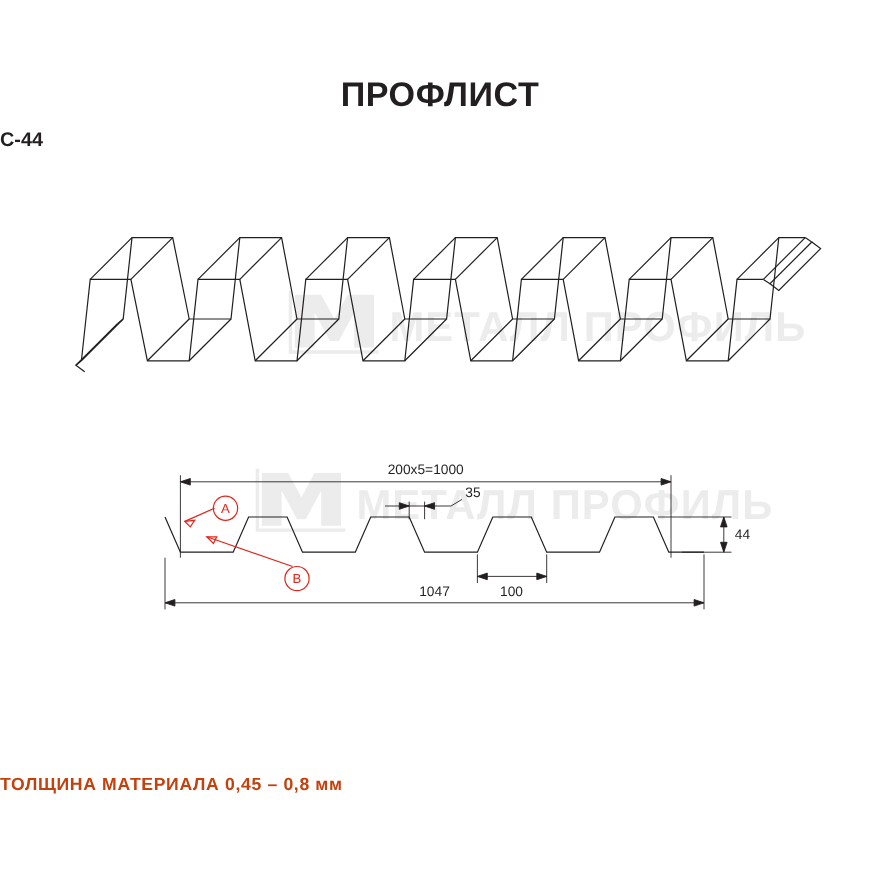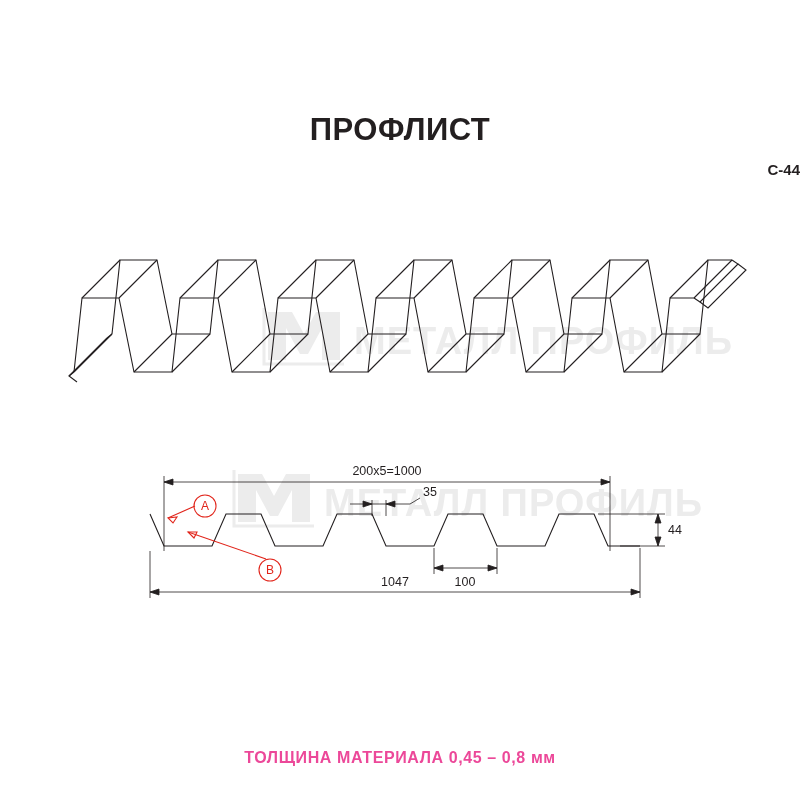--- a/index.html
+++ b/index.html
@@ -12,53 +12,51 @@
     background: #ffffff;
     font-family: "Liberation Sans", sans-serif;
     color: #231f20;
     position: relative;
     overflow: hidden;
   }
   .page {
     position: relative;
     width: 800px;
     height: 644px;
-    margin-top: 44px;
   }
   .title {
     position: absolute;
     top: 68px;
     left: 0;
     width: 800px;
     text-align: center;
     font-size: 31px;
     font-weight: bold;
     letter-spacing: 0.5px;
     color: #231f20;
   }
   .subtitle {
     position: absolute;
     top: 117px;
     left: 0;
     width: 800px;
-    text-align: right;
-    font-size: 15px;
+    text-align: left;
+    font-size: 18px;
     font-weight: bold;
     color: #231f20;
   }
   .footer {
     position: absolute;
     top: 705px;
     left: 0;
     width: 800px;
-    text-align: center;
     font-size: 16px;
     font-weight: bold;
     letter-spacing: 0.6px;
-    color: #ec4899;
+    color: #c2410c;
   }
   .iso-wrap {
     position: absolute;
     top: 180px;
     left: 60px;
     width: 690px;
     height: 180px;
   }
   .section-wrap {
     position: absolute;

